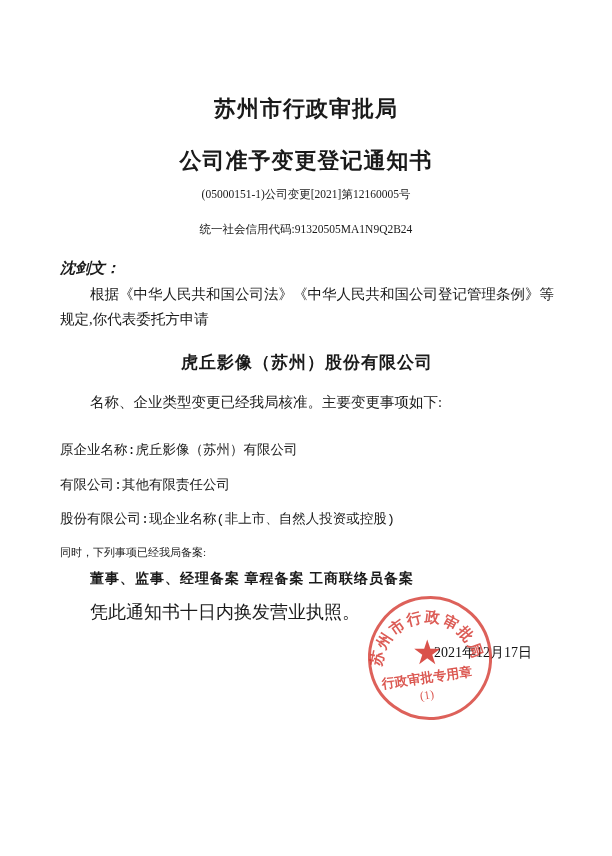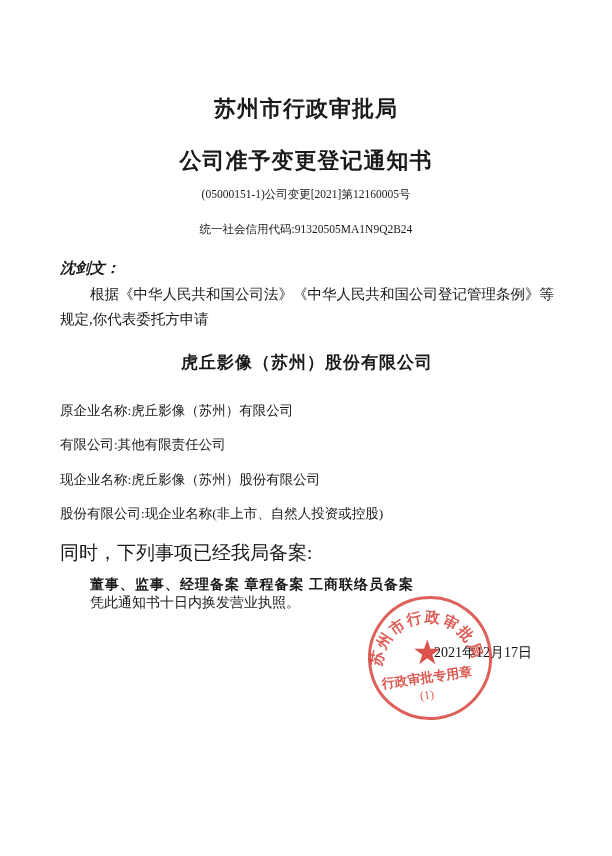--- a/index.html
+++ b/index.html
@@ -80,39 +80,40 @@
     padding-left: 30px;
     line-height: 1.7;
   }
   .items {
     margin-top: 26px;
   }
   .item-row {
     font-size: 13.5px;
     line-height: 1.6;
     margin-bottom: 13px;
+    font-family: Liberation Mono, monospace;
   }
   .item-label {
     font-weight: normal;
   }
   .also-line {
-    font-size: 19px;
+    font-size: 11px;
     margin-top: 3px;
     line-height: 1.6;
   }
   .record-line {
     font-size: 14px;
     font-weight: bold;
     margin-top: 8px;
     padding-left: 30px;
     letter-spacing: 1px;
   }
   .license-line {
-    font-size: 14px;
-    margin-top: 0;
+    font-size: 18px;
+    margin-top: 12px;
     padding-left: 30px;
   }
   .date-line {
     position: absolute;
     right: 80px;
     top: 548px;
     font-size: 14px;
     color: #111;
   }
   
@@ -194,30 +195,28 @@
     <div class="credit-code">统一社会信用代码:91320505MA1N9Q2B24</div>
   </div>
 
   <div class="body-block">
     <div class="recipient">沈剑文：</div>
 
     <div class="para"><span class="indent"></span><span>根据《中华人民共和国公司法》《中华人民共和国公司登记管理条例》等规定,你代表委托方申请</span></div>
 
     <div class="company-name">虎丘影像（苏州）股份有限公司</div>
 
+    <div class="approve-line">名称、企业类型变更已经我局核准。主要变更事项如下:</div>
 
     <div class="items">
       <div class="item-row">
         <span class="item-label">原企业名称:</span><span>虎丘影像（苏州）有限公司</span>
       </div>
       <div class="item-row">
         <span class="item-label">有限公司:</span><span>其他有限责任公司</span>
-      </div>
-      <div class="item-row">
-        <span class="item-label">现企业名称:</span><span>虎丘影像（苏州）股份有限公司</span>
       </div>
       <div class="item-row">
         <span class="item-label">股份有限公司:</span><span>现企业名称(非上市、自然人投资或控股)</span>
       </div>
     </div>
 
     <div class="also-line">同时，下列事项已经我局备案:</div>
     <div class="record-line">董事、监事、经理备案   章程备案   工商联络员备案</div>
     <div class="license-line">凭此通知书十日内换发营业执照。</div>
   </div>

